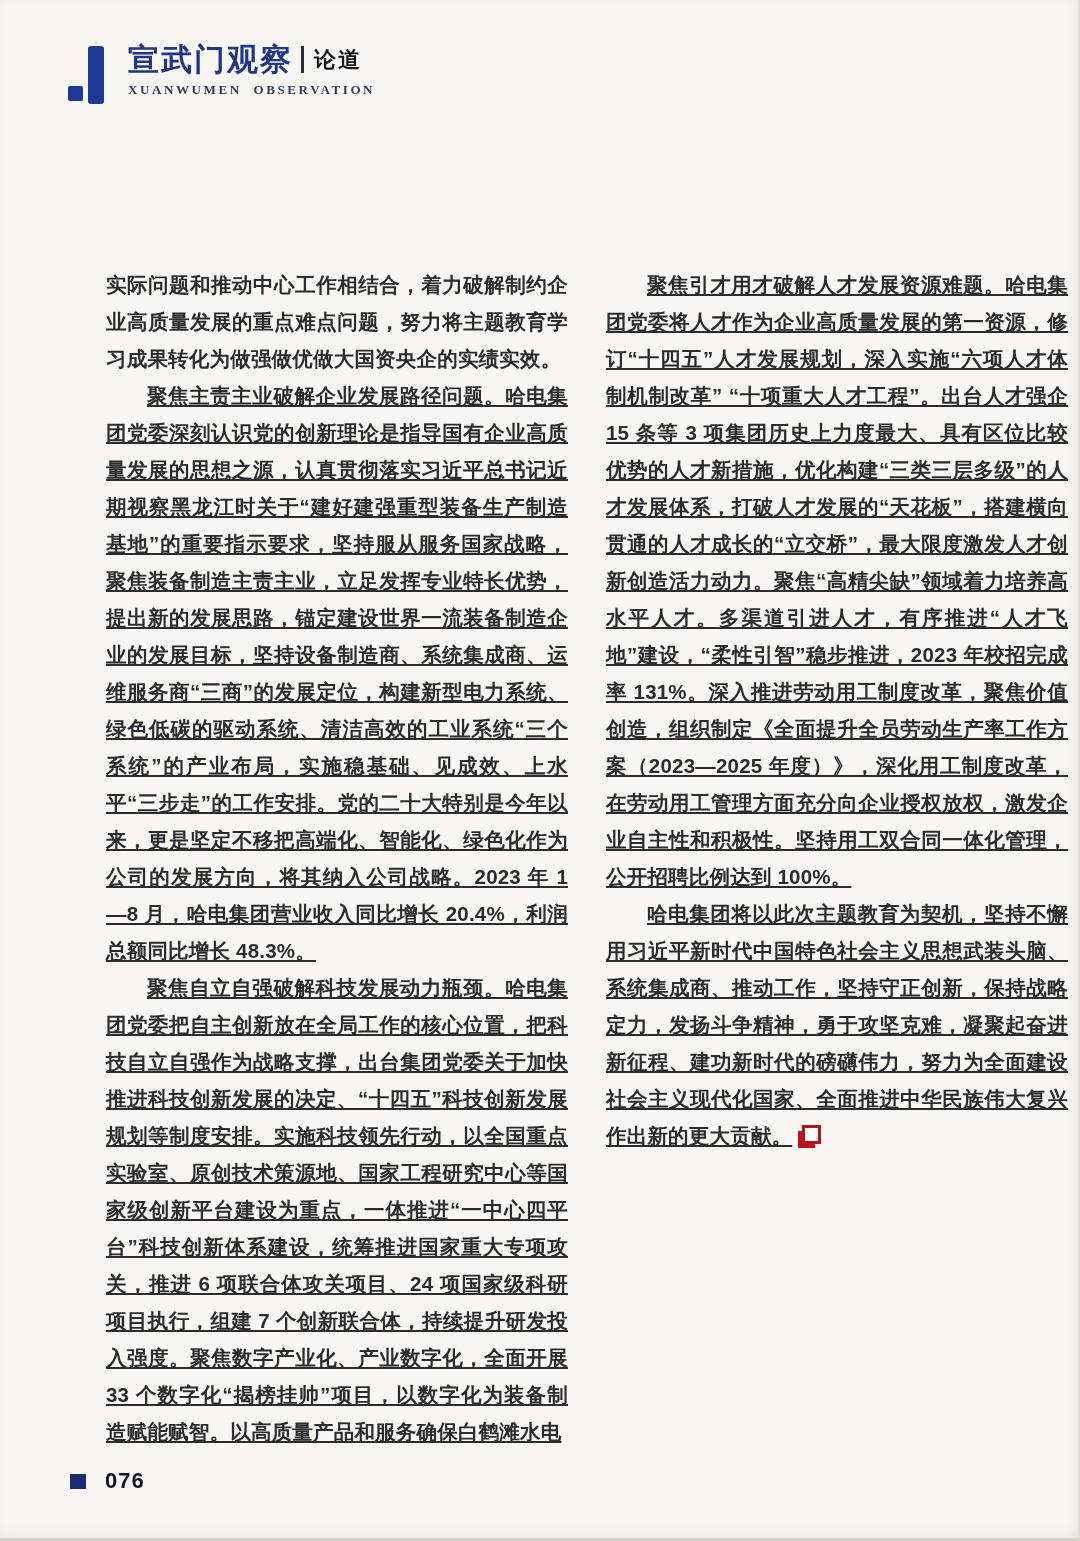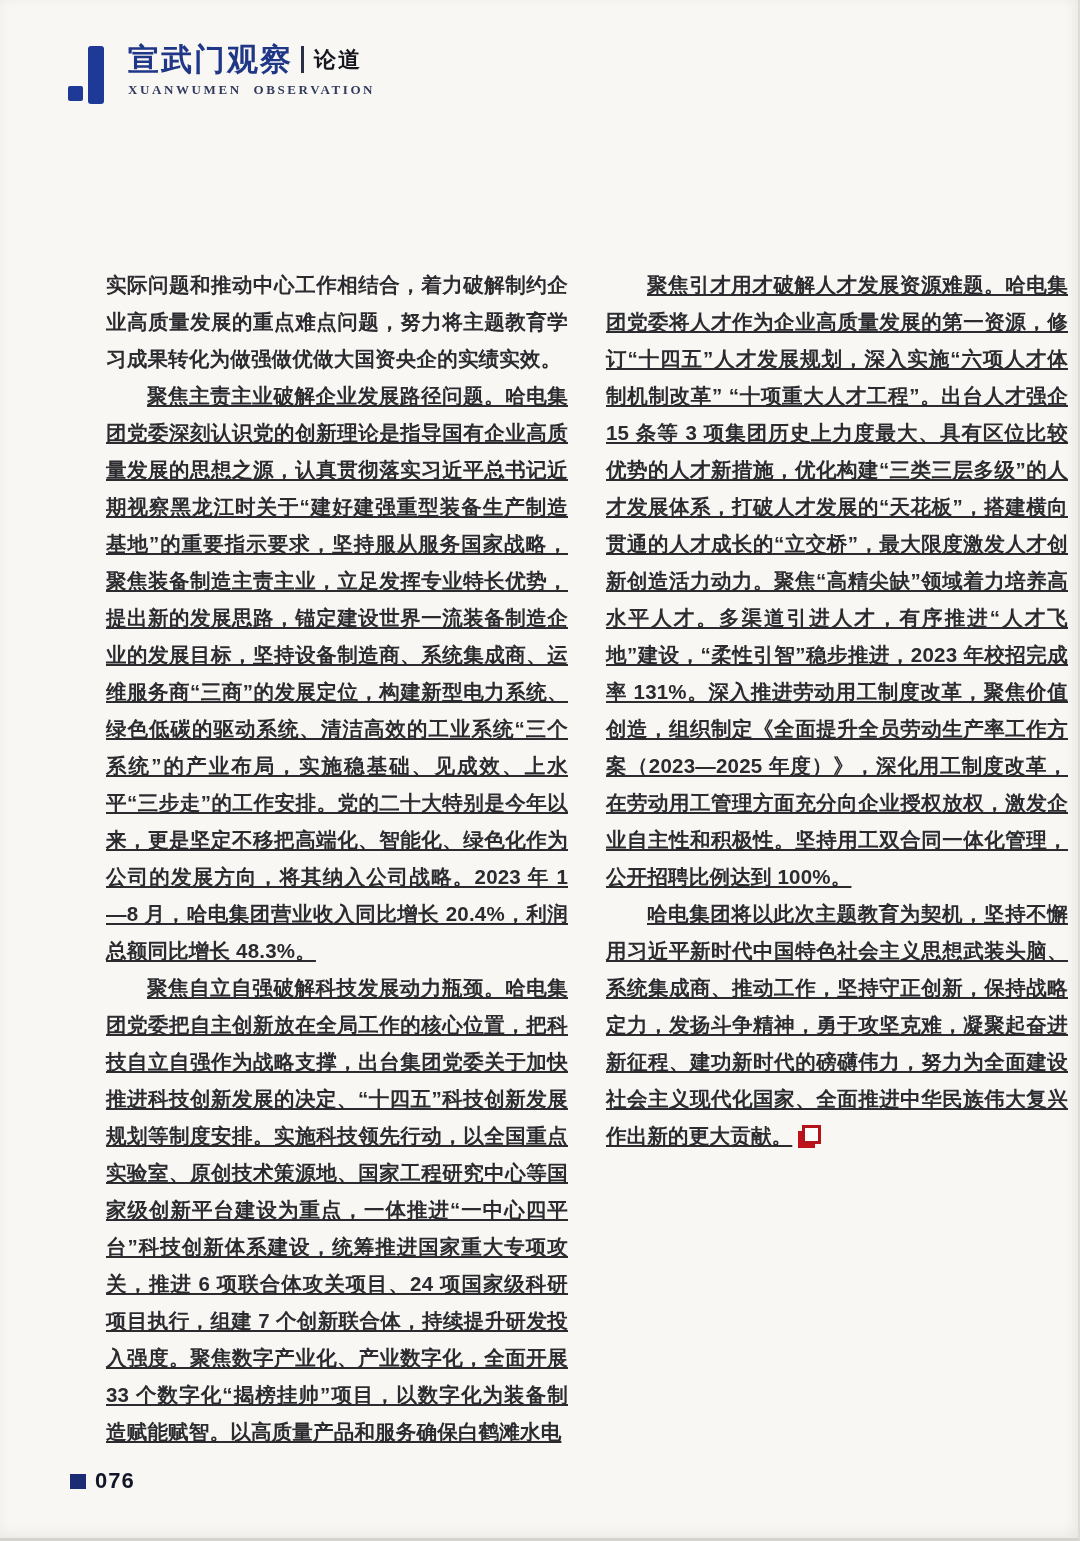--- a/index.html
+++ b/index.html
@@ -69,21 +69,21 @@
     background:#fdfdfc;
     border:3px solid #b5131c;
     box-shadow:-5px 5px 0 -1px #c0121a;
     margin-left:10px;
     vertical-align:-1px;
   }
 
   
   .footer{
     position:absolute;left:70px;top:1468px;
-    display:flex;align-items:center;gap:9px;
+    display:flex;align-items:center;gap:19px;
   }
   .footer .page-square{
     width:16px;height:15px;background:#1b2b74;display:inline-block;
   }
   .footer .page-number{
     font-size:22px;font-weight:700;color:#121627;letter-spacing:1px;
   }
 </style>
 </head>
 <body>

